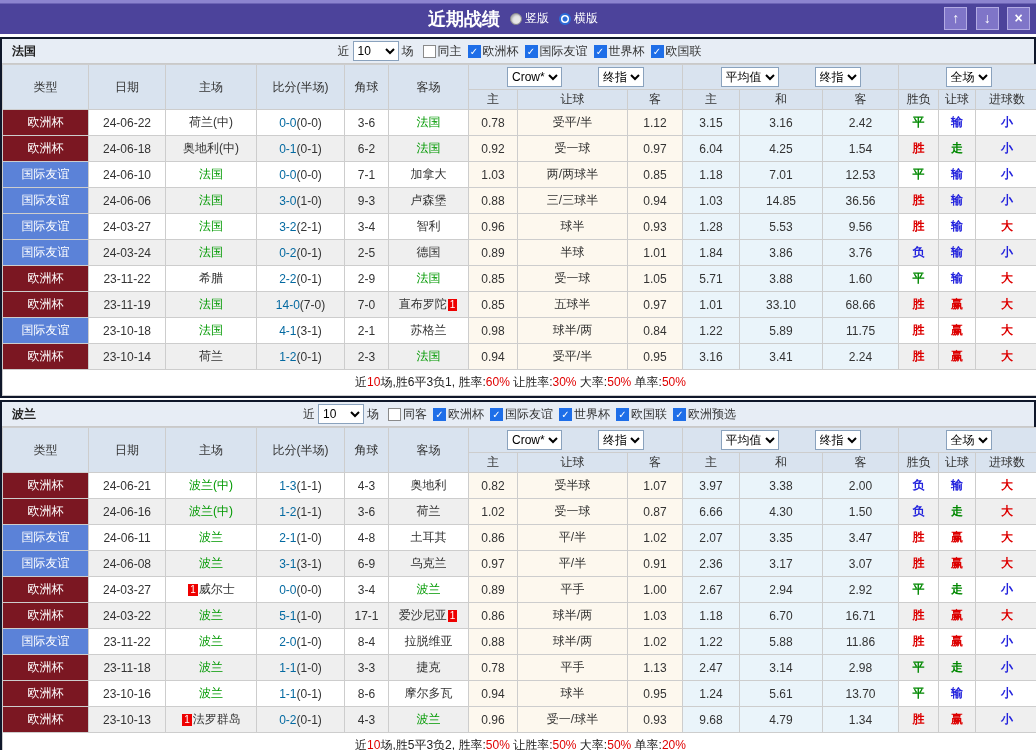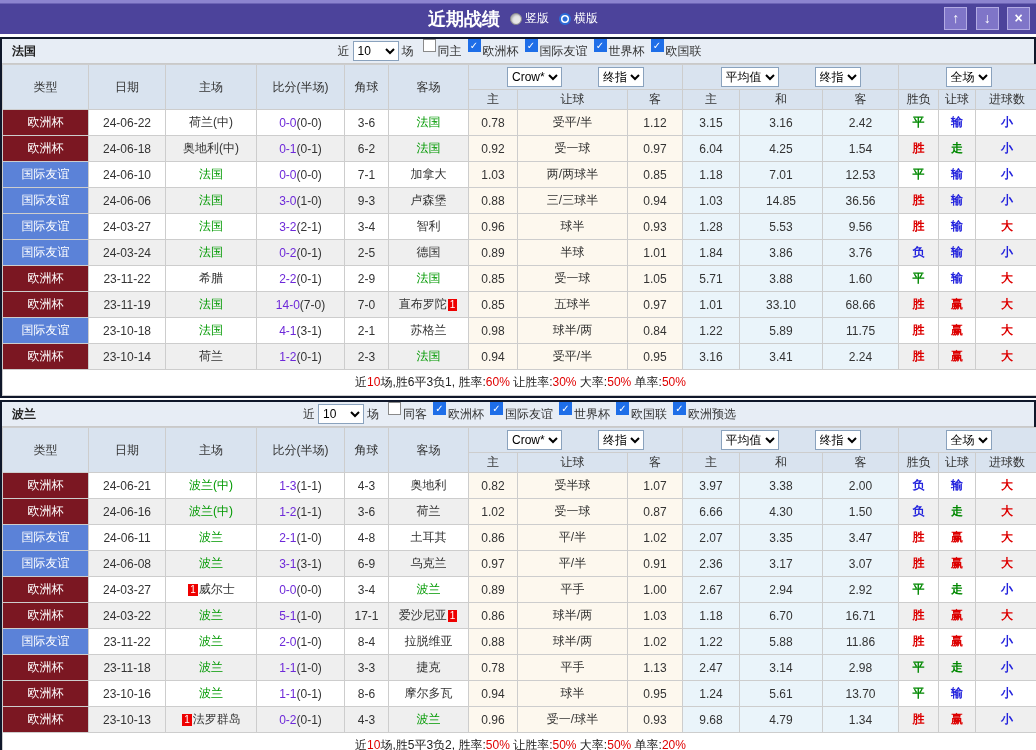--- a/index.html
+++ b/index.html
@@ -19,38 +19,38 @@
   .wbtn { display:inline-block; width:23px; height:23px; line-height:21px; text-align:center; background:#7f75c8; border:1px solid #b3abe4; color:#fff; font-weight:bold; font-size:14px; margin-left:5px; cursor:pointer; }
   #sections { margin-top:3px; }
   .section { border:2px solid #0f172a; }
   .section + .section { margin-top:2px; }
   .filterbar { height:25px; background:#e7edf5; position:relative; text-align:center; line-height:24px; border-bottom:1px solid #c9c9c9; }
   .team-name { position:absolute; left:10px; font-weight:bold; color:#222; }
   .fctrls { display:inline-flex; align-items:center; height:24px; }
   .ftxt { margin:0 3px; }
   .fsel { font-family:"Liberation Sans",sans-serif; font-size:12px; height:20px; border:1px solid #8aa2bd; background:#fff; }
   .count-sel { width:46px; }
-  .cbwrap { display:inline-flex; margin-left:6px; cursor:pointer; }
+  .cbwrap { display:inline-flex; align-items:center; margin-left:6px; cursor:pointer; }
   .cb { display:inline-block; width:13px; height:13px; border:1px solid #8a8a8a; background:#fff; line-height:12px; text-align:center; font-size:10px; margin-right:2px; }
   .cb.checked { background:#1e6ee8; border-color:#1e6ee8; color:#fff; font-weight:bold; }
   table.grid { border-collapse:collapse; table-layout:fixed; width:1034px; }
   .grid th, .grid td { border:1px solid #cdcdcd; text-align:center; overflow:hidden; white-space:nowrap; }
   .grid thead tr:first-child th { height:25px; }
   .grid thead tr:last-child th { height:20px; }
   .hcell { background:#d9e3ef; font-weight:normal; color:#333; font-size:12px; }
   .hsel .fsel { margin:0 18px; }
   .grid tbody tr { height:26px; background:#fff; }
   .grid tbody tr.even td { background:#efefef; }
   .ct { color:#fff !important; font-size:12px; }
   td.maroon { background:#7b1722 !important; }
   td.lblue { background:#5b82d8 !important; }
   td.cream { background:#fdf8ee !important; }
   td.avgbg { background:#eaf4fa !important; }
   td.team.green { color:#009900; }
-  .sc { color:#6d28d9; }
+  .sc { color:#0369a1; }
   .schalf { color:#333; }
   .badge { display:inline-block; background:#ee0000; color:#fff; font-size:10px; line-height:12px; padding:0 2px; margin:0 1px; }
   td.res { font-weight:bold; }
   td.res.red { color:#dd0000; }
   td.res.green { color:#008800; }
   td.res.blue { color:#2323dd; }
   tr.summary { height:25px; }
   td.sumcell { background:#fff !important; text-align:center; }
   .sk { color:#222; } .sr { color:#e00000; }
 </style>

